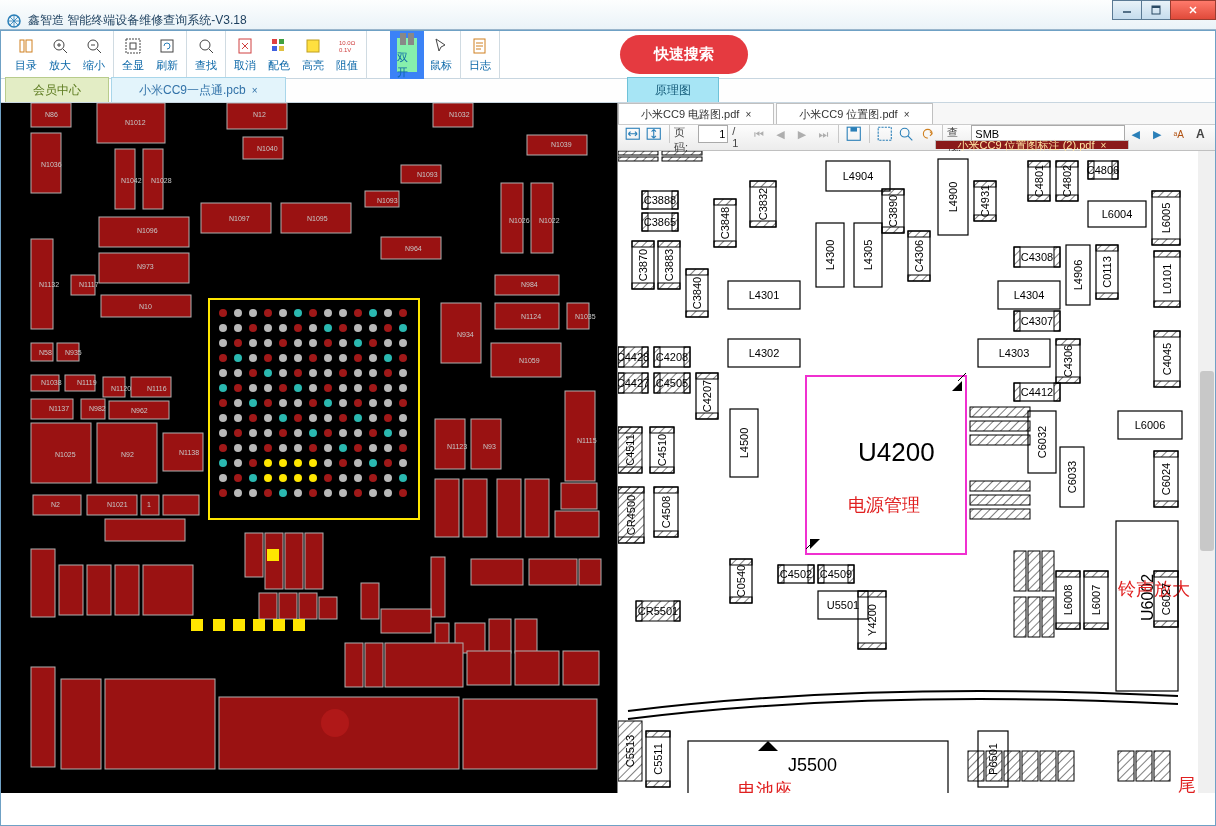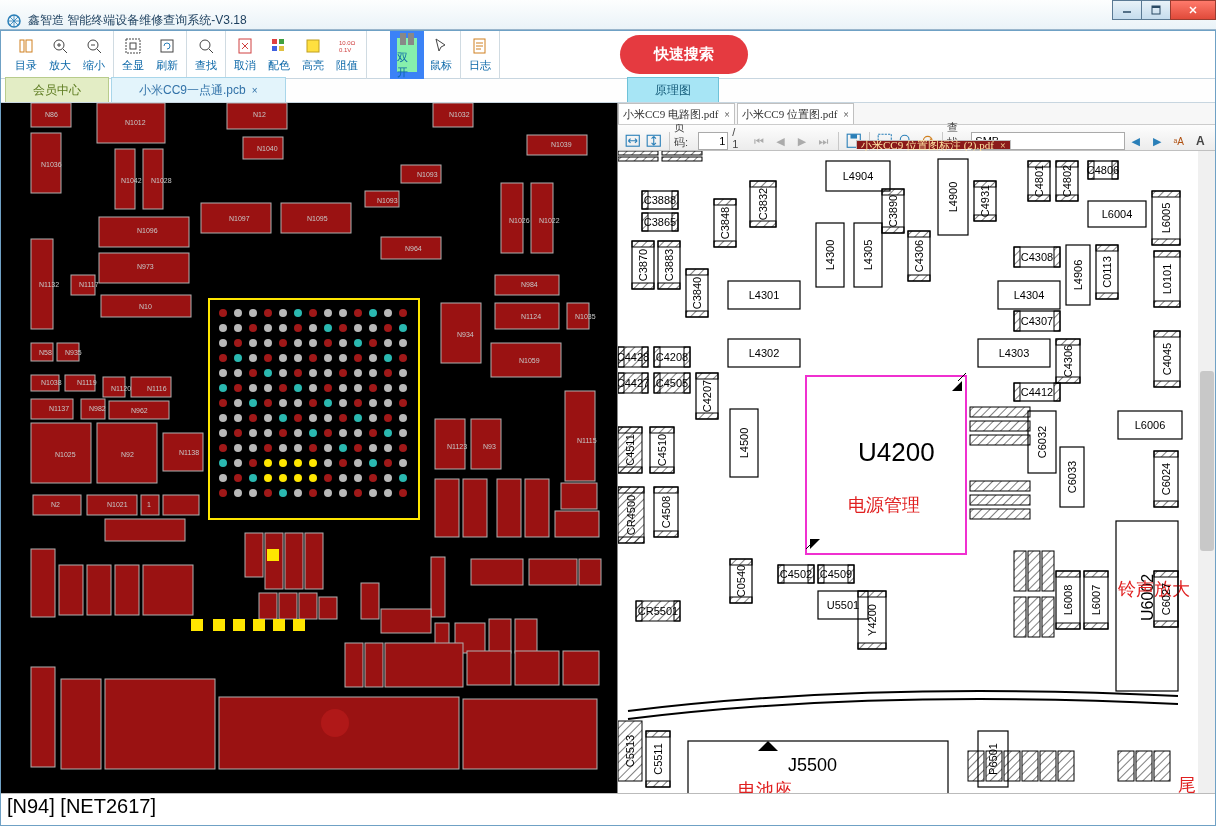--- a/index.html
+++ b/index.html
@@ -20,28 +20,28 @@
 .tbtn .ic { width:20px; height:20px; margin-bottom:2px; display:flex; align-items:center; justify-content:center; }
 .tbtn .ic svg { width:18px; height:18px; }
 .quick { margin-left:120px; }
 .quick button { background:#e53a40; color:#fff; border:none; padding:10px 34px; border-radius:22px; font-size:15px; font-weight:bold; cursor:pointer; }
 .tabs-row { height:24px; display:flex; align-items:flex-end; border-bottom:1px solid #c8d6e0; padding-left:4px; background:#fefefe; }
 .tabs-row.right-half { padding-left:0; }
 .tab { padding:4px 27px 3px; border:1px solid #c0c0c0; border-bottom:none; background:#f0f0f0; margin-right:2px; font-size:12px; display:flex; align-items:center; position:relative; }
 .tab.member { background:#e3edc5; color:#5b7a1d; border-color:#b8cc8c; }
 .tab.file { background:#e3f4fb; color:#3272a8; border-color:#a9d6ea; }
 .tab.schem { background:#a7e5f5; color:#155c7a; border-color:#6fc2d8; }
-.tab.pdf { background:#fff; color:#333; border-color:#c0c0c0; padding:4px 4px; font-size:11px;font-family:Liberation Serif, serif; }
+.tab.pdf { background:#fff; color:#333; border-color:#c0c0c0; padding:4px 22px; font-size:11px; }
 .tab.pdf.active { background:#8a1a1a; color:#ffe4a3;margin-top:37px; }
 .tab .x { margin-left:6px; font-size:10px; cursor:pointer; }
 .content { display:flex; height:690px; }
 .left-pane { width:616px; background:#000; position:relative; overflow:hidden; }
 .right-pane { width:598px; background:#fff; border-left:1px solid #888; display:flex; flex-direction:column; }
 .pdf-tabs { height:22px; display:flex; background:#f7f7f7; border-bottom:1px solid #ccc; }
-.pdf-toolbar { height:26px; background:linear-gradient(#fdfdfd,#ececec); border-bottom:1px solid #c0c0c0; display:flex; align-items:flex-end; padding:0 4px; font-size:11px; color:#444; }
+.pdf-toolbar { height:26px; background:linear-gradient(#fdfdfd,#ececec); border-bottom:1px solid #c0c0c0; display:flex; align-items:flex-start; padding:0 4px; font-size:11px; color:#444; }
 .pdf-toolbar .sep { width:1px; height:18px; background:#c8c8c8; margin:0 4px; }
 .pdf-toolbar .pt-ic { width:18px; height:18px; margin:0 2px; cursor:pointer; display:flex; align-items:center; justify-content:center; }
 .pdf-toolbar input.page { width:30px; height:18px; text-align:right; border:1px solid #aaa; font-size:11px; padding-right:2px; }
 .pdf-toolbar input.find { width:158px; height:18px; border:1px solid #aaa; font-size:11px; padding:0 3px; }
 .pdf-view { flex:1; background:#fff; position:relative; overflow:hidden; }
 .status { height:26px; border-top:1px solid #bbb; display:flex; align-items:center; padding:0 6px; font-size:20px; font-family:Arial; background:#fff; }
 
 .pcb-svg { width:100%; height:100%; }
 
 .sch { font-family:Arial; }
@@ -886,16 +886,13 @@
               <rect x="44" y="6" width="40" height="4" class="hatch"></rect>
             </g>
 
         <rect x="580" y="0" width="18" height="642" fill="#f0f0f0"></rect>
         <rect x="582" y="220" width="14" height="180" fill="#c8c8c8" rx="3"></rect>
       </svg>
     </div>
   </div>
 </div>
 
-<div class="status">
-  <span>[N94] [NET2617]</span>
 </div>
-</div>
 
 </body></html>

